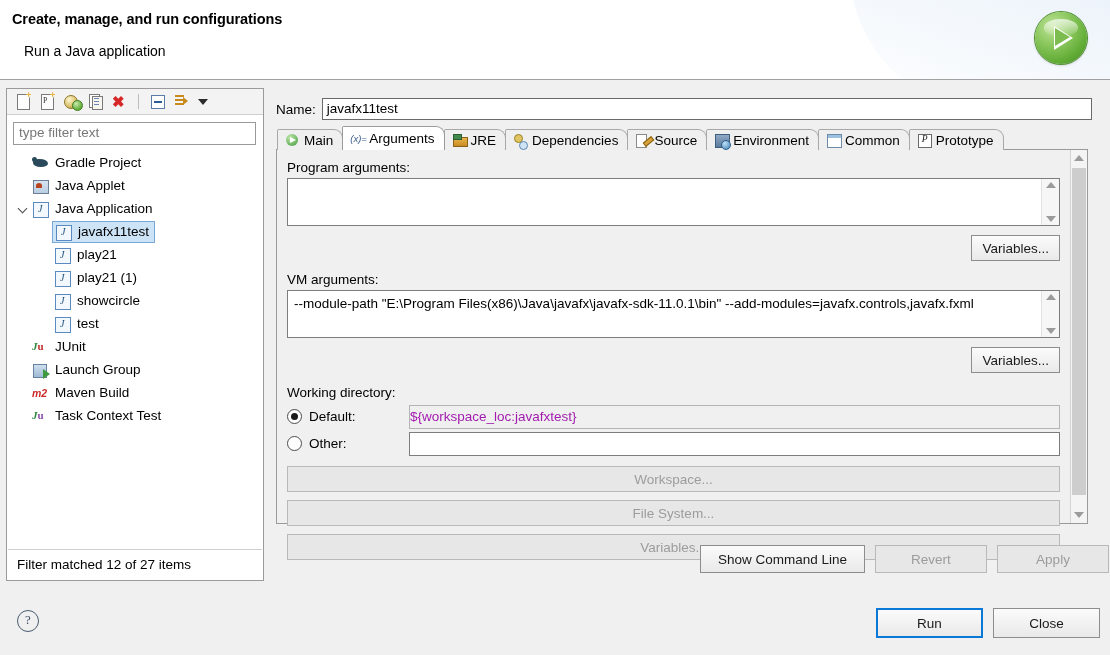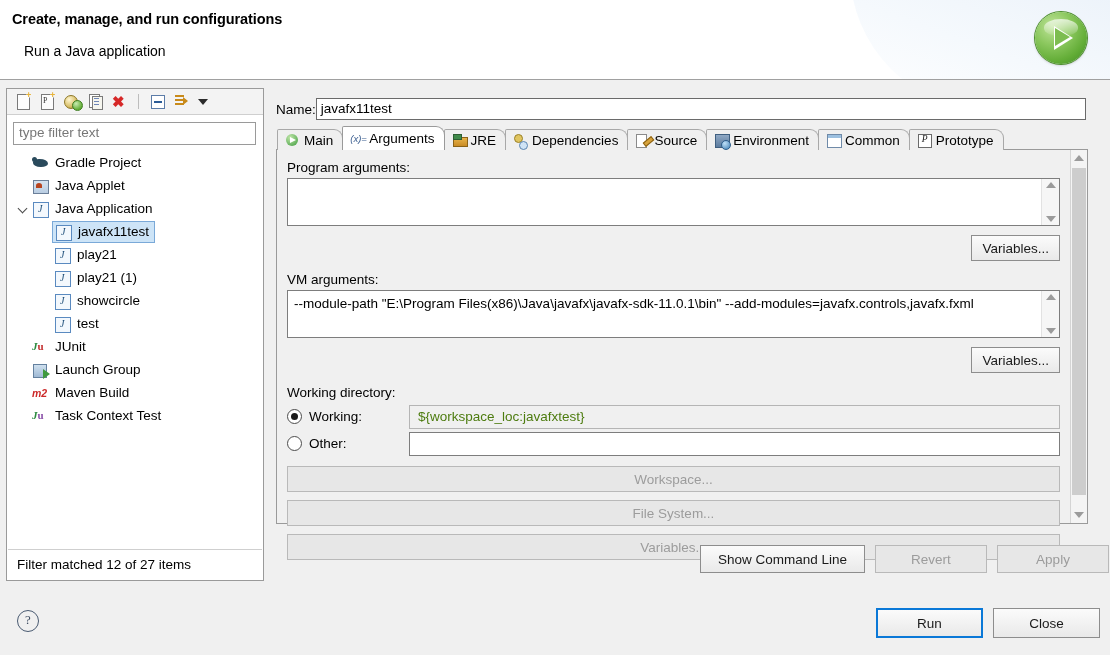--- a/index.html
+++ b/index.html
@@ -234,21 +234,21 @@
     border-top: 1px solid #cfcfcf;
     display: flex; align-items: center; padding-left: 9px;
     font-size: 13.5px; box-sizing: border-box; background: #fff;
   }
 
   
   .name-row {
     position: absolute; left: 276px; top: 98px;
     display: flex; align-items: center;
   }
-  .name-label { font-size: 13.5px; margin-right: 0; }
+  .name-label { font-size: 13.5px; margin-right: 6px; }
   .name-input {
     width: 770px; height: 22px; box-sizing: border-box;
     border: 1px solid #6a6a6a; background: #ffffff;
     padding: 2px 4px; font-family: "Liberation Sans", sans-serif; font-size: 13.5px;
   }
 
   .tabs {
     position: absolute; left: 277px; top: 127px; height: 23px;
     display: flex; align-items: flex-end; z-index: 3;
   }
@@ -379,21 +379,21 @@
     margin-right: 7px; flex: 0 0 auto;
   }
   .radio.checked:after {
     content: ""; position: absolute; left: 3px; top: 3px;
     width: 7px; height: 7px; border-radius: 50%; background: #1a1a1a;
   }
   .radio-label { width: 100px; font-size: 13.5px; }
   .wd-input {
     height: 24px; box-sizing: border-box;
     border: 1px solid #b5b5b5; background: #f0f0f0;
-    padding: 3px 8px; font-size: 13.5px; color: #4d7c0f;
+    padding: 3px 0; font-size: 13.5px; color: #a21caf;
     flex: 1 1 auto;
   }
 
   
   .tab-sb {
     position: absolute; right: 0; top: 0; width: 16px; bottom: 0;
     background: #f4f4f4; border-left: 1px solid #d4d4d4;
     display: flex; flex-direction: column; align-items: center;
   }
   .sb-arrow {
@@ -643,21 +643,21 @@
         <span class="chev dn"></span>
       </div></div>
     <div style="display:flex;justify-content:flex-end;margin-top:9px;">
       <button class="btn">Variables...</button>
     </div>
 
     <div class="group-label" style="margin-top:12px;">Working directory:</div>
 
     <div class="radio-row">
       <span class="radio checked"></span>
-      <span class="radio-label">Working:</span>
+      <span class="radio-label">Default:</span>
       <div class="wd-input">${workspace_loc:javafxtest}</div>
     </div>
 
     <div class="radio-row">
       <span class="radio"></span>
       <span class="radio-label">Other:</span>
       <div class="wd-input" style="background:#ffffff;border-color:#7d7d7d;"></div>
     </div>
 
     <div style="display:flex;justify-content:flex-end;gap:8px;margin-top:9px;flex-direction:column;">

